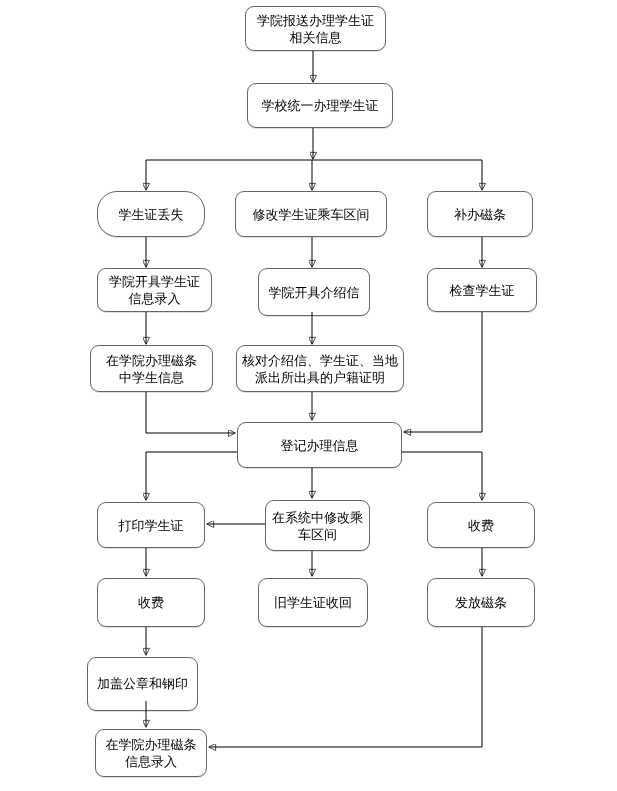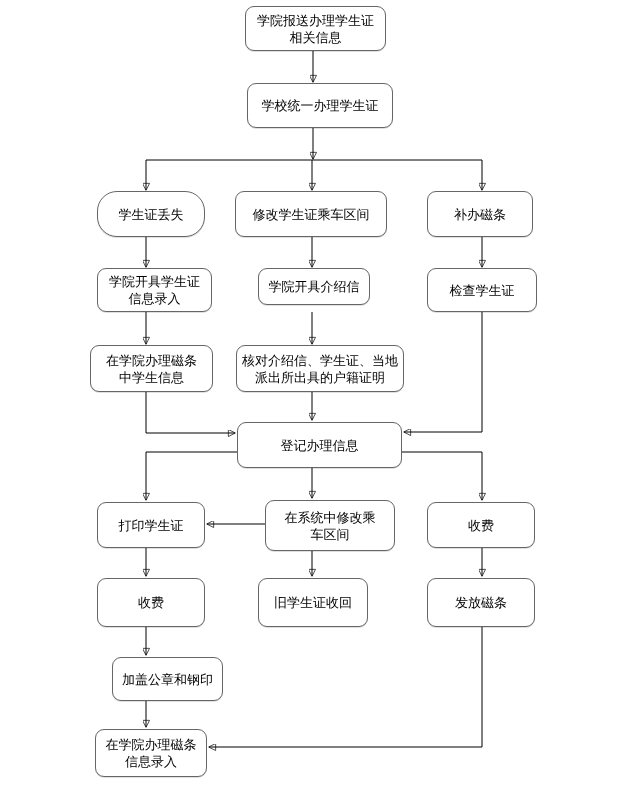--- a/index.html
+++ b/index.html
@@ -47,40 +47,40 @@
   <div class="node" style="left:245px; top:6px;   width:141px; height:45px;">学院报送办理学生证
 相关信息</div>
   <div class="node" style="left:247px; top:83px;  width:146px; height:45px;">学校统一办理学生证</div>
 
   <div class="node" style="left:97px;  top:191px; width:108px; height:46px;border-radius:20px;">学生证丢失</div>
   <div class="node" style="left:235px; top:191px; width:152px; height:46px;">修改学生证乘车区间</div>
   <div class="node" style="left:427px; top:191px; width:106px; height:46px;">补办磁条</div>
 
   <div class="node" style="left:97px;  top:268px; width:115px; height:44px;">学院开具学生证
 信息录入</div>
-  <div class="node" style="left:258px; top:268px; width:112px; height:37px;">学院开具介绍信</div>
+  <div class="node" style="left:258px; top:268px; width:112px; height:48px;">学院开具介绍信</div>
   <div class="node" style="left:427px; top:268px; width:110px; height:44px;">检查学生证</div>
 
   <div class="node" style="left:90px;  top:345px; width:123px; height:47px;">在学院办理磁条
 中学生信息</div>
   <div class="node" style="left:236px; top:345px; width:168px; height:47px;">核对介绍信、学生证、当地
 派出所出具的户籍证明</div>
 
   <div class="node" style="left:237px; top:422px; width:165px; height:46px;">登记办理信息</div>
 
   <div class="node" style="left:97px;  top:502px; width:108px; height:46px;">打印学生证</div>
-  <div class="node" style="left:265px; top:500px; width:130px; height:51px;">在系统中修改乘
+  <div class="node" style="left:265px; top:500px; width:105px; height:51px;">在系统中修改乘
 车区间</div>
   <div class="node" style="left:427px; top:502px; width:108px; height:46px;">收费</div>
 
   <div class="node" style="left:97px;  top:578px; width:108px; height:49px;">收费</div>
   <div class="node" style="left:258px; top:578px; width:110px; height:49px;">旧学生证收回</div>
   <div class="node" style="left:427px; top:578px; width:108px; height:49px;">发放磁条</div>
 
-  <div class="node" style="left:112px;  top:657px; width:111px; height:44px;">加盖公章和钢印</div>
+  <div class="node" style="left:87px;  top:657px; width:111px; height:54px;font-family:Liberation Mono, monospace;">加盖公章和钢印</div>
   <div class="node" style="left:95px;  top:729px; width:112px; height:48px;">在学院办理磁条
 信息录入</div>
 
   <svg class="edges" width="617" height="791" viewBox="0 0 617 791">
     <defs>
       <marker id="arrow" viewBox="0 0 10 10" refX="9.5" refY="5" markerWidth="9" markerHeight="7" orient="auto">
         <path d="M0,0 L10,5 L0,10 Z" fill="#000000" stroke="none"></path>
       </marker>
     </defs>
 

